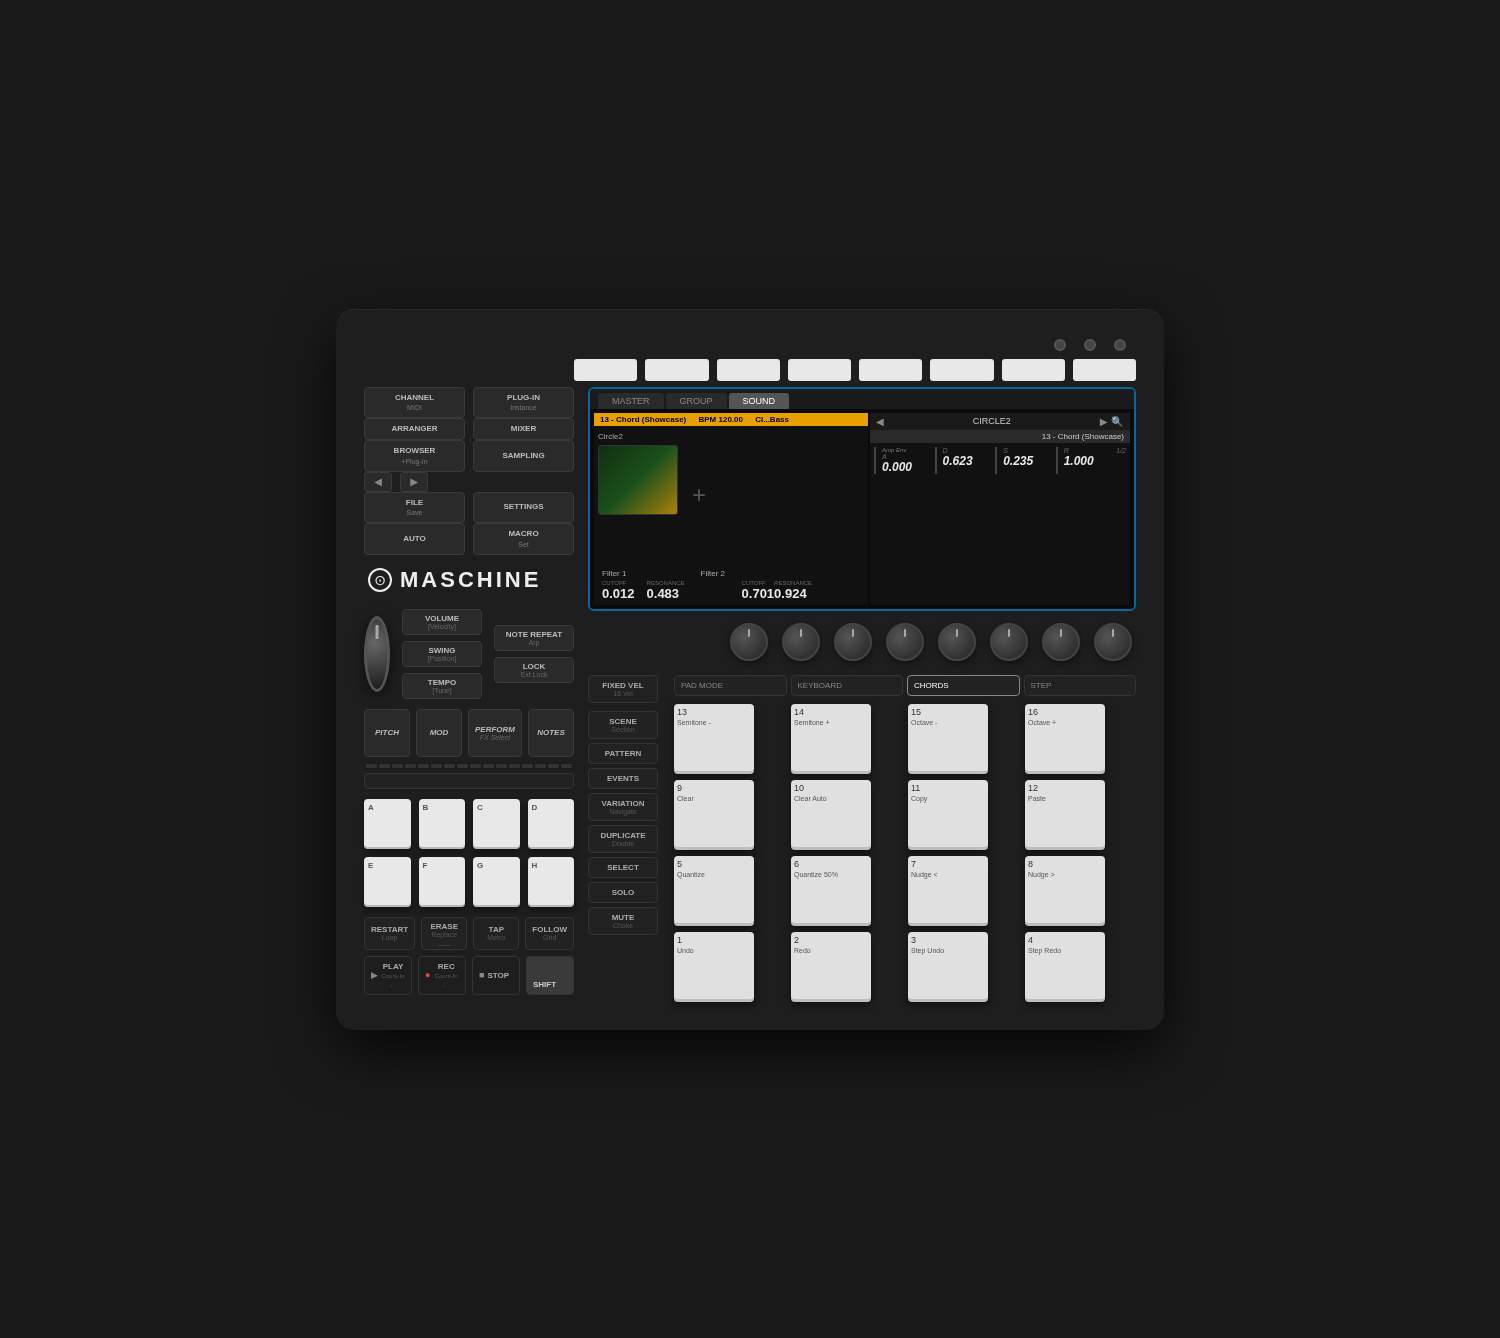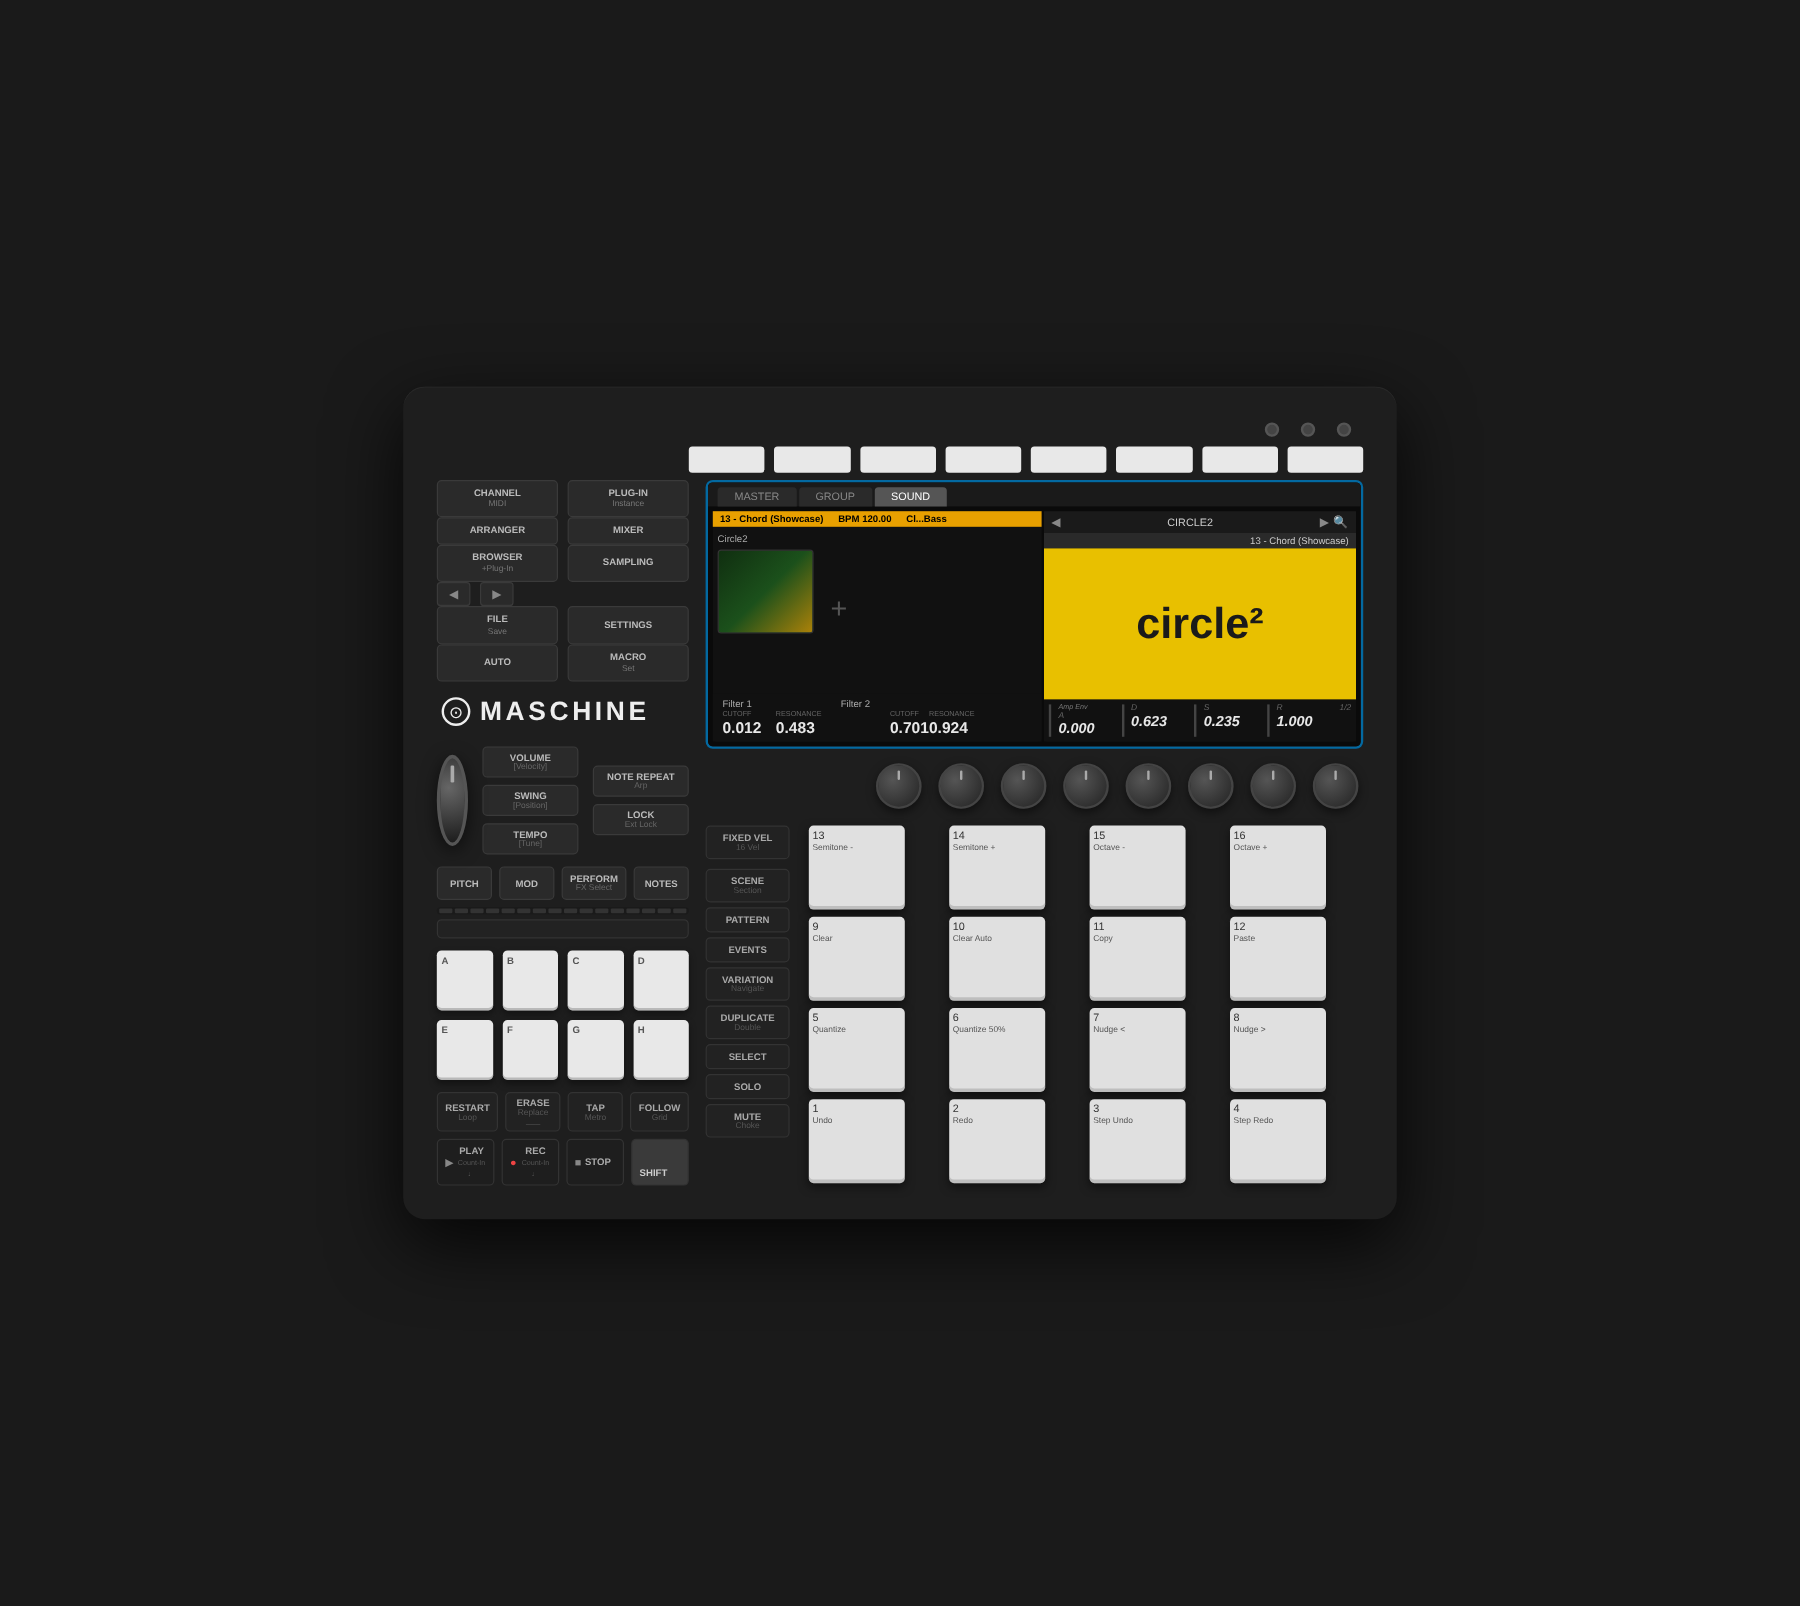--- a/index.html
+++ b/index.html
@@ -391,24 +391,25 @@
       display: flex;
       gap: 6px;
       margin-bottom: 6px;
       margin-left: 0;
     }
     .func-btn {
       flex: 1;
       background: #2a2a2a;
       border: 1px solid #3a3a3a;
       border-radius: 4px;
-      padding: 5px 6px;
+      padding: 15px 6px;
       font-size: 7px;
       color: #999;
       cursor: pointer;
+      font-style: italic;
     }
     .func-btn .main { font-weight: bold; font-size: 8px; color: #bbb; }
     .func-btn .sub { color: #666; }
 
     
     .led-strip {
       height: 6px;
       background: #1a1a1a;
       border-radius: 3px;
       margin: 4px 0;
@@ -843,23 +844,20 @@
             </div>
 
             <div class="screen-right">
               <div class="screen-right-header">
                 <span class="nav-arrow-sm">◀</span>
                 <span class="screen-right-title">CIRCLE2</span>
                 <span class="nav-arrow-sm">▶</span>
                 <span class="search-icon-sm">🔍</span>
               </div>
               <div class="preset-name-bar">13 - Chord (Showcase)</div>
-              <div class="circle2-display">
-                <span>circle²</span>
-              </div>
               <div class="screen-right-params">
                 <div class="rp-group">
                   <span class="rp-label">Amp Env</span>
                   <span class="rp-label" style="font-size:7px;color:#666;">A</span>
                   <span class="rp-value">0.000</span>
                 </div>
                 <div class="rp-group">
                   <span class="rp-label" style="font-size:7px;color:#666;">D</span>
                   <span class="rp-value">0.623</span>
                 </div>
@@ -922,20 +920,26 @@
             <span class="main">SOLO</span>
           </button>
           <button class="scene-btn">
             <span class="main">MUTE</span><br>
             <span class="sub">Choke</span>
           </button>
         </div>
 
         <div style="flex:1;">
 
+          <div class="pad-mode-row">
+            <button class="pad-mode-btn">PAD MODE</button>
+            <button class="pad-mode-btn">KEYBOARD</button>
+            <button class="pad-mode-btn active">CHORDS</button>
+            <button class="pad-mode-btn">STEP</button>
+          </div>
 
           <div class="pad-grid-right">
 
             <div class="pad-r">
               <span class="pad-num">13</span>
               <span class="pad-label">Semitone -</span>
             </div>
             <div class="pad-r">
               <span class="pad-num">14</span>
               <span class="pad-label">Semitone +</span>

